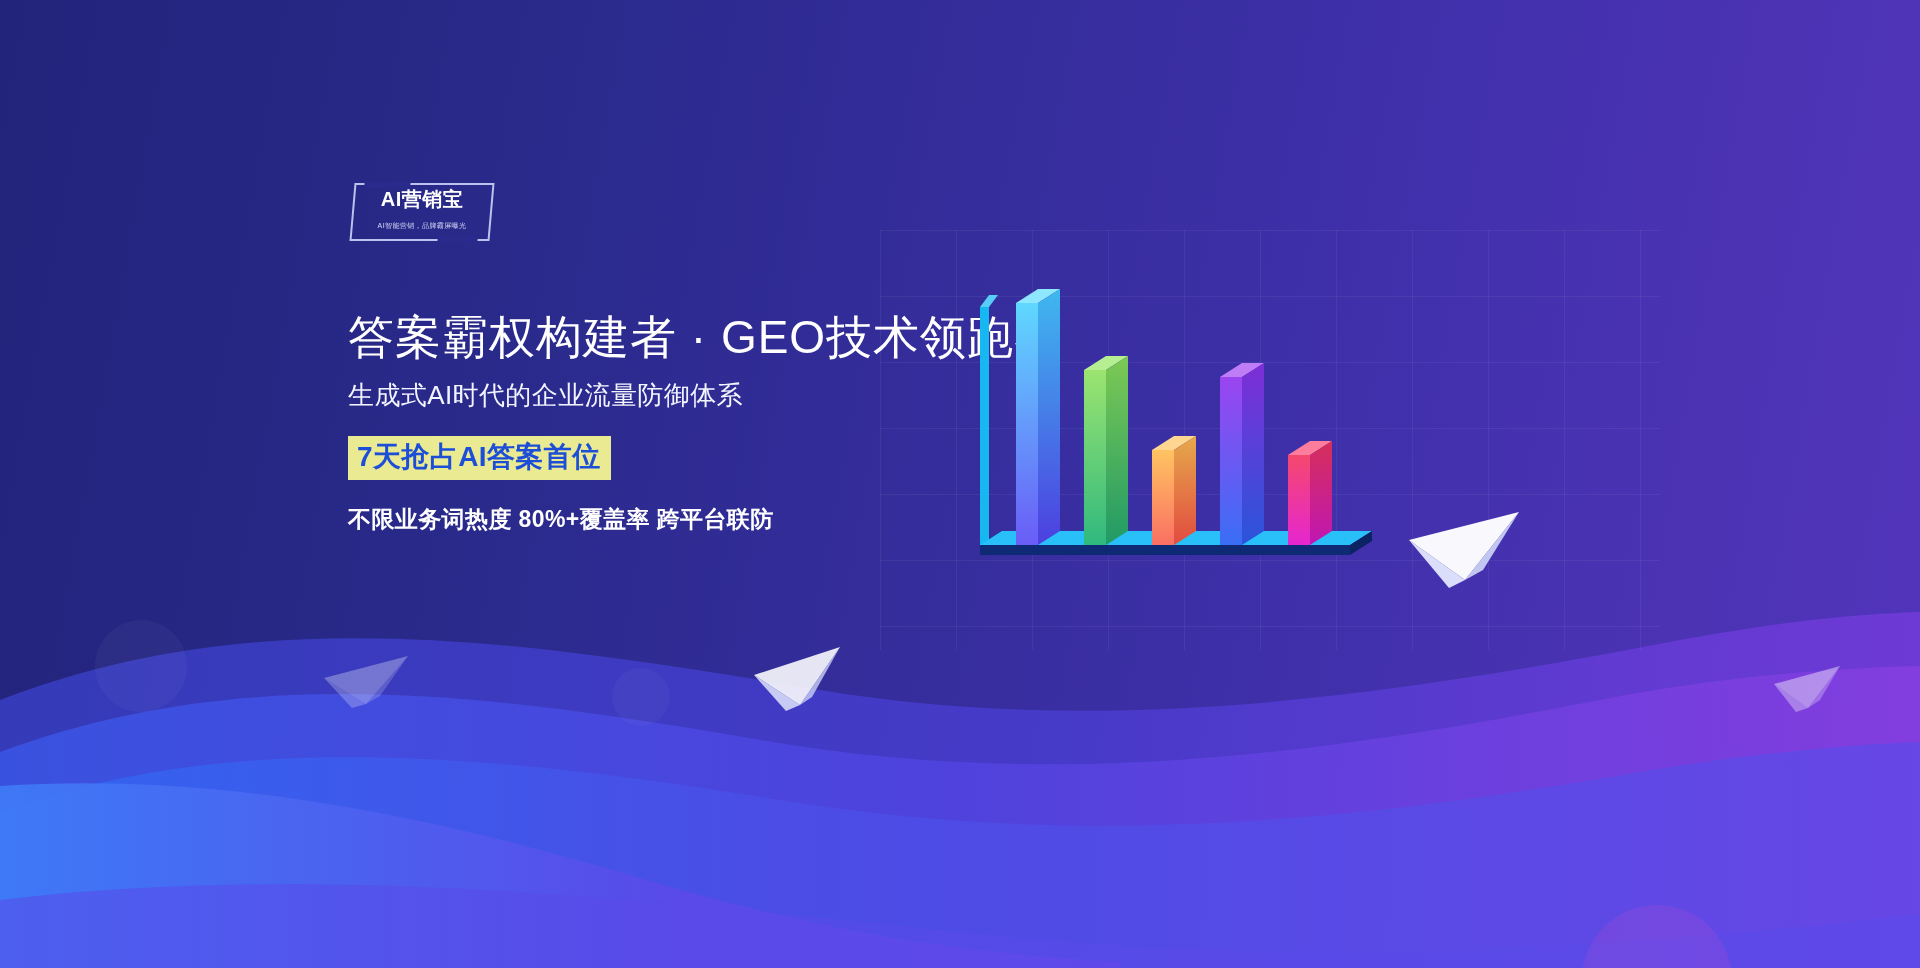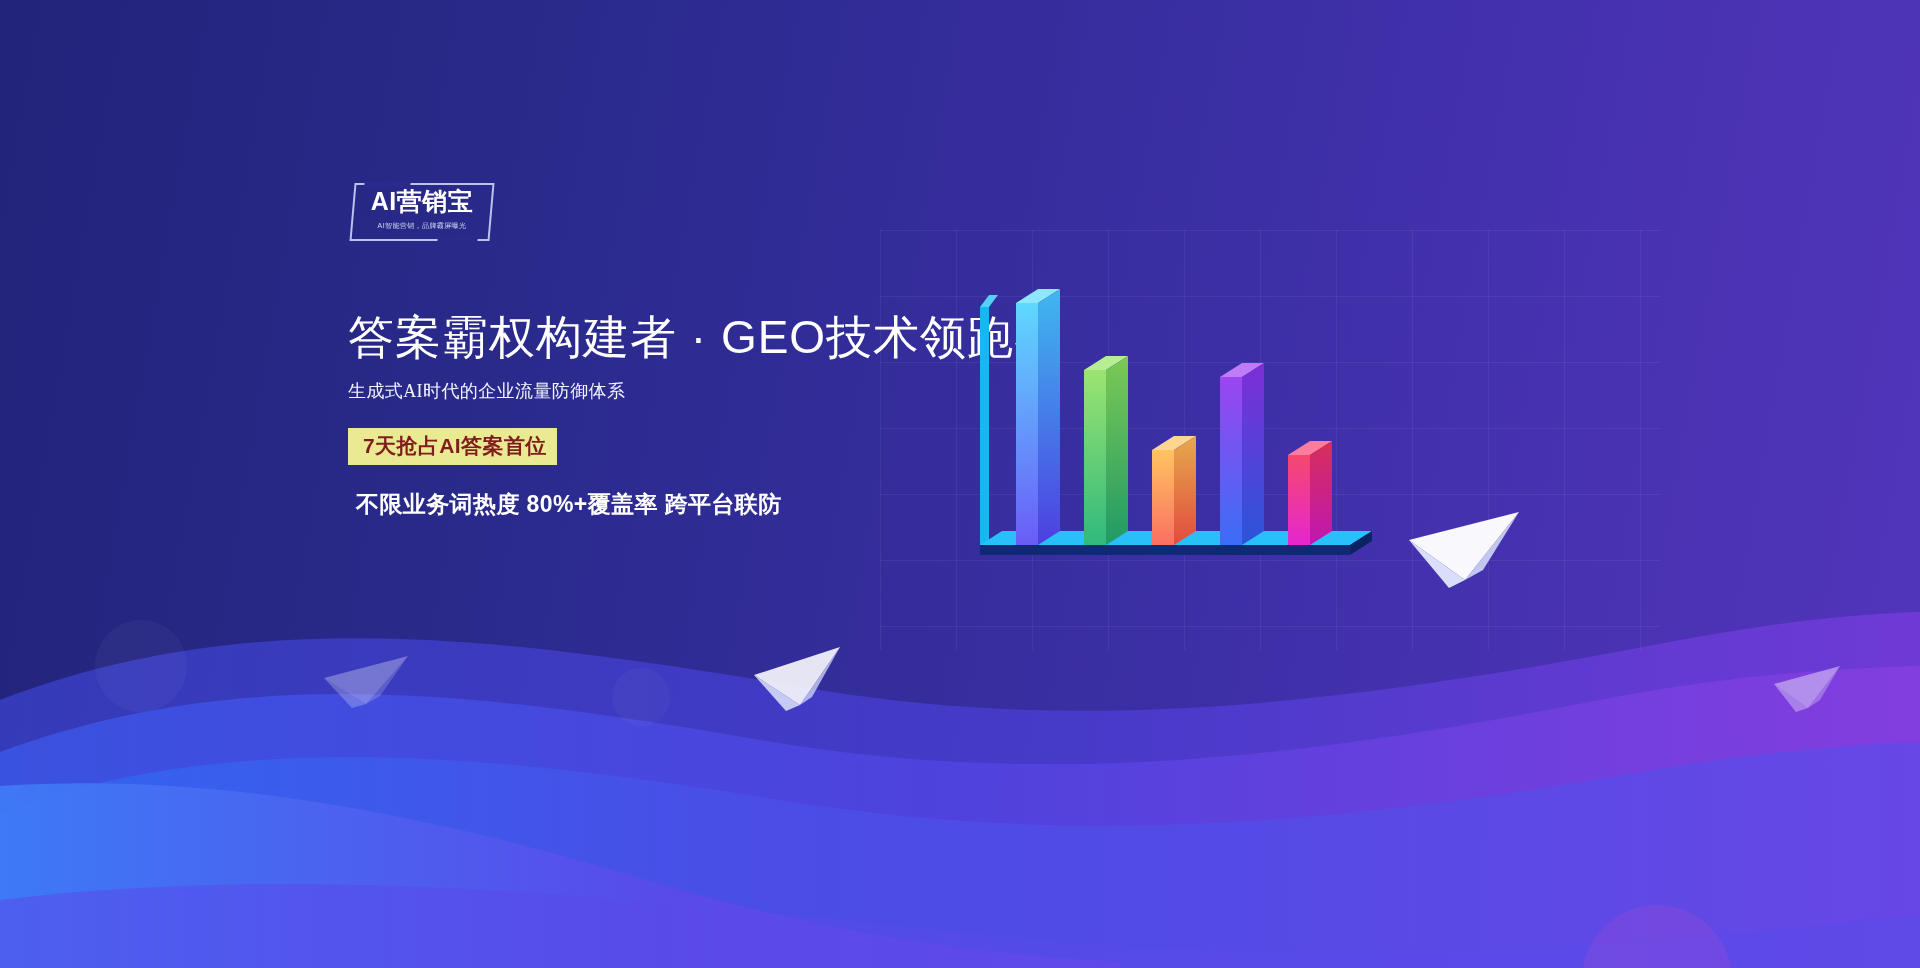--- a/index.html
+++ b/index.html
@@ -72,21 +72,21 @@
   }
   .logo-frame::before { left: 8px;  top: -3px; width: 46px; height: 6px; }
   .logo-frame::after  { right: 10px; bottom: -3px; width: 40px; height: 6px; }
 
   .logo-text {
     position: absolute;
     left: 0; right: 0;
     top: 6px;
     text-align: center;
     color: #ffffff;
-    font-size: 25px;
+    font-size: 20px;
     font-weight: bold;
     letter-spacing: 0.5px;
     line-height: 1;
     white-space: nowrap;
   }
   .logo-sub {
     position: absolute;
     left: 0; right: 0;
     top: 38px;
     text-align: center;
@@ -104,49 +104,48 @@
     font-size: 46px;
     font-weight: 400;
     line-height: 1.18;
     letter-spacing: 1px;
     margin: 0 0 18px 0;
     white-space: nowrap;
   }
 
   .sub-line {
     color: #f2f4ff;
-    font-size: 18px;
+    font-size: 26px;
     font-weight: 400;
     line-height: 1;
     letter-spacing: 0.4px;
     margin: 0 0 28px 0;
     white-space: nowrap;
-    font-family: Liberation Serif, serif;
   }
 
   .highlight-row { margin: 0 0 28px 0; }
   .highlight {
     display: inline-block;
     background: #e9ea92;
-    color: #7f1d1d;
-    font-size: 21px;
+    color: #1d4ed8;
+    font-size: 28px;
     font-weight: bold;
     letter-spacing: 0.4px;
-    padding: 7px 10px 9px 15px;
+    padding: 7px 10px 9px 9px;
     line-height: 1;
     white-space: nowrap;
   }
 
   .feature-line {
     color: #ffffff;
     font-size: 23px;
     font-weight: bold;
     letter-spacing: 0.4px;
     line-height: 1;
-    margin: 8px;
+    margin: 0;
     white-space: nowrap;
   }
 
   
   .chart {
     position: absolute;
     left: 980px;
     top: 295px;
     width: 420px;
     height: 370px;

